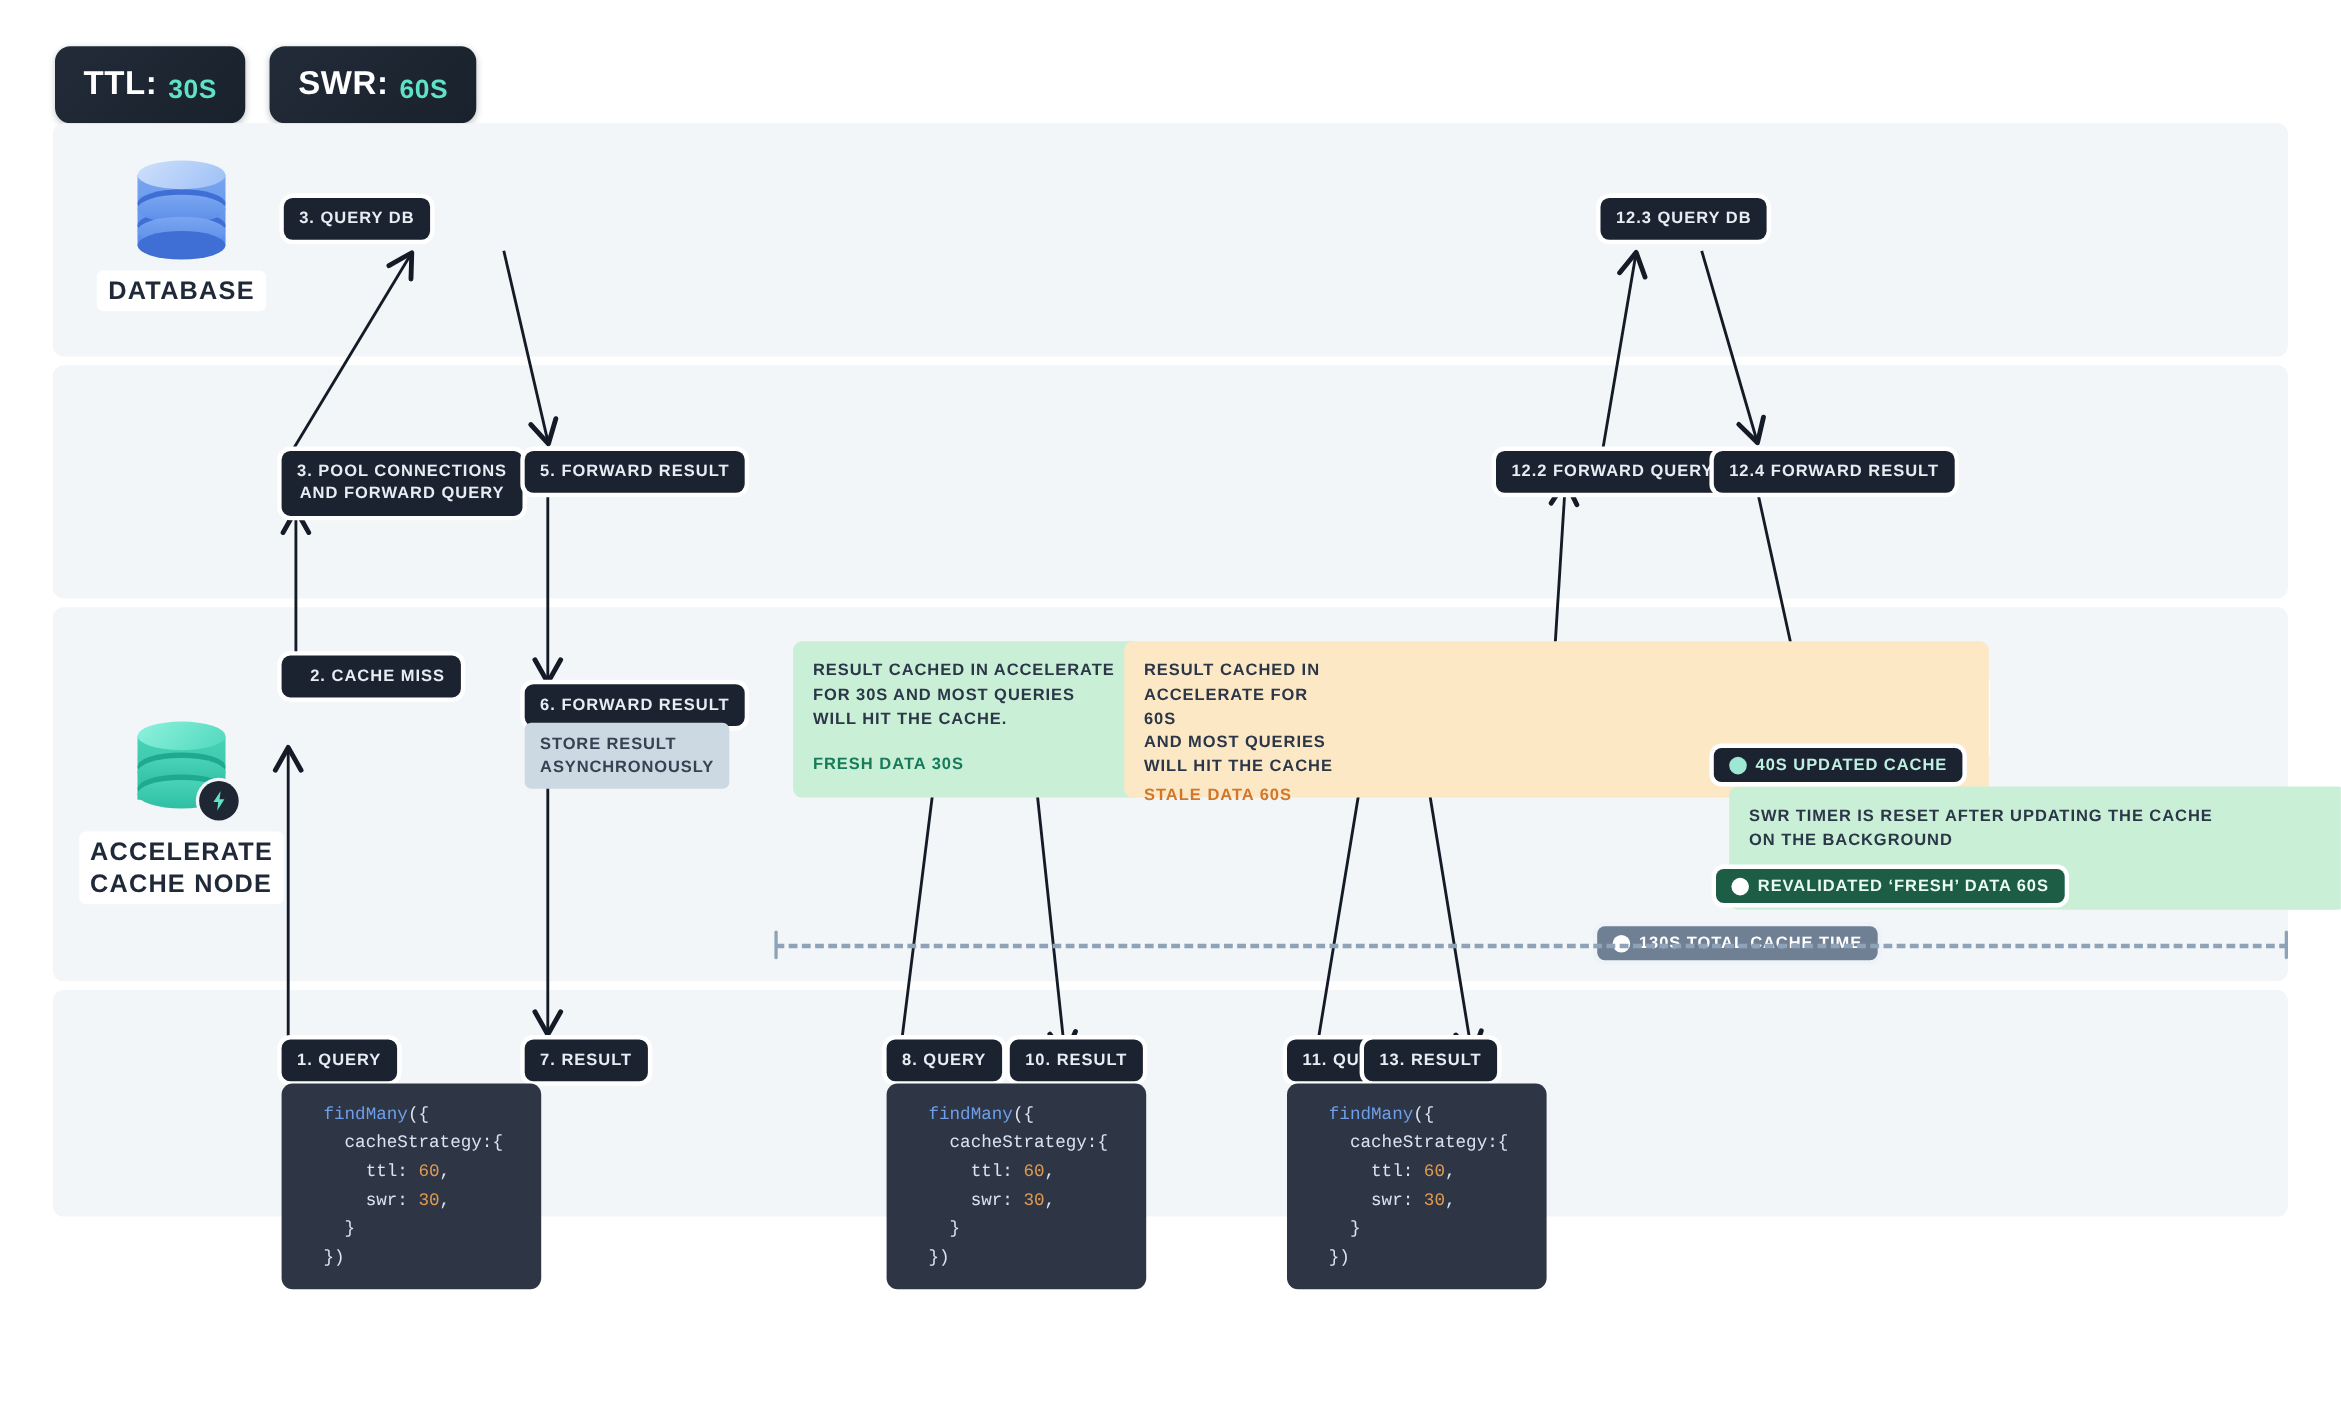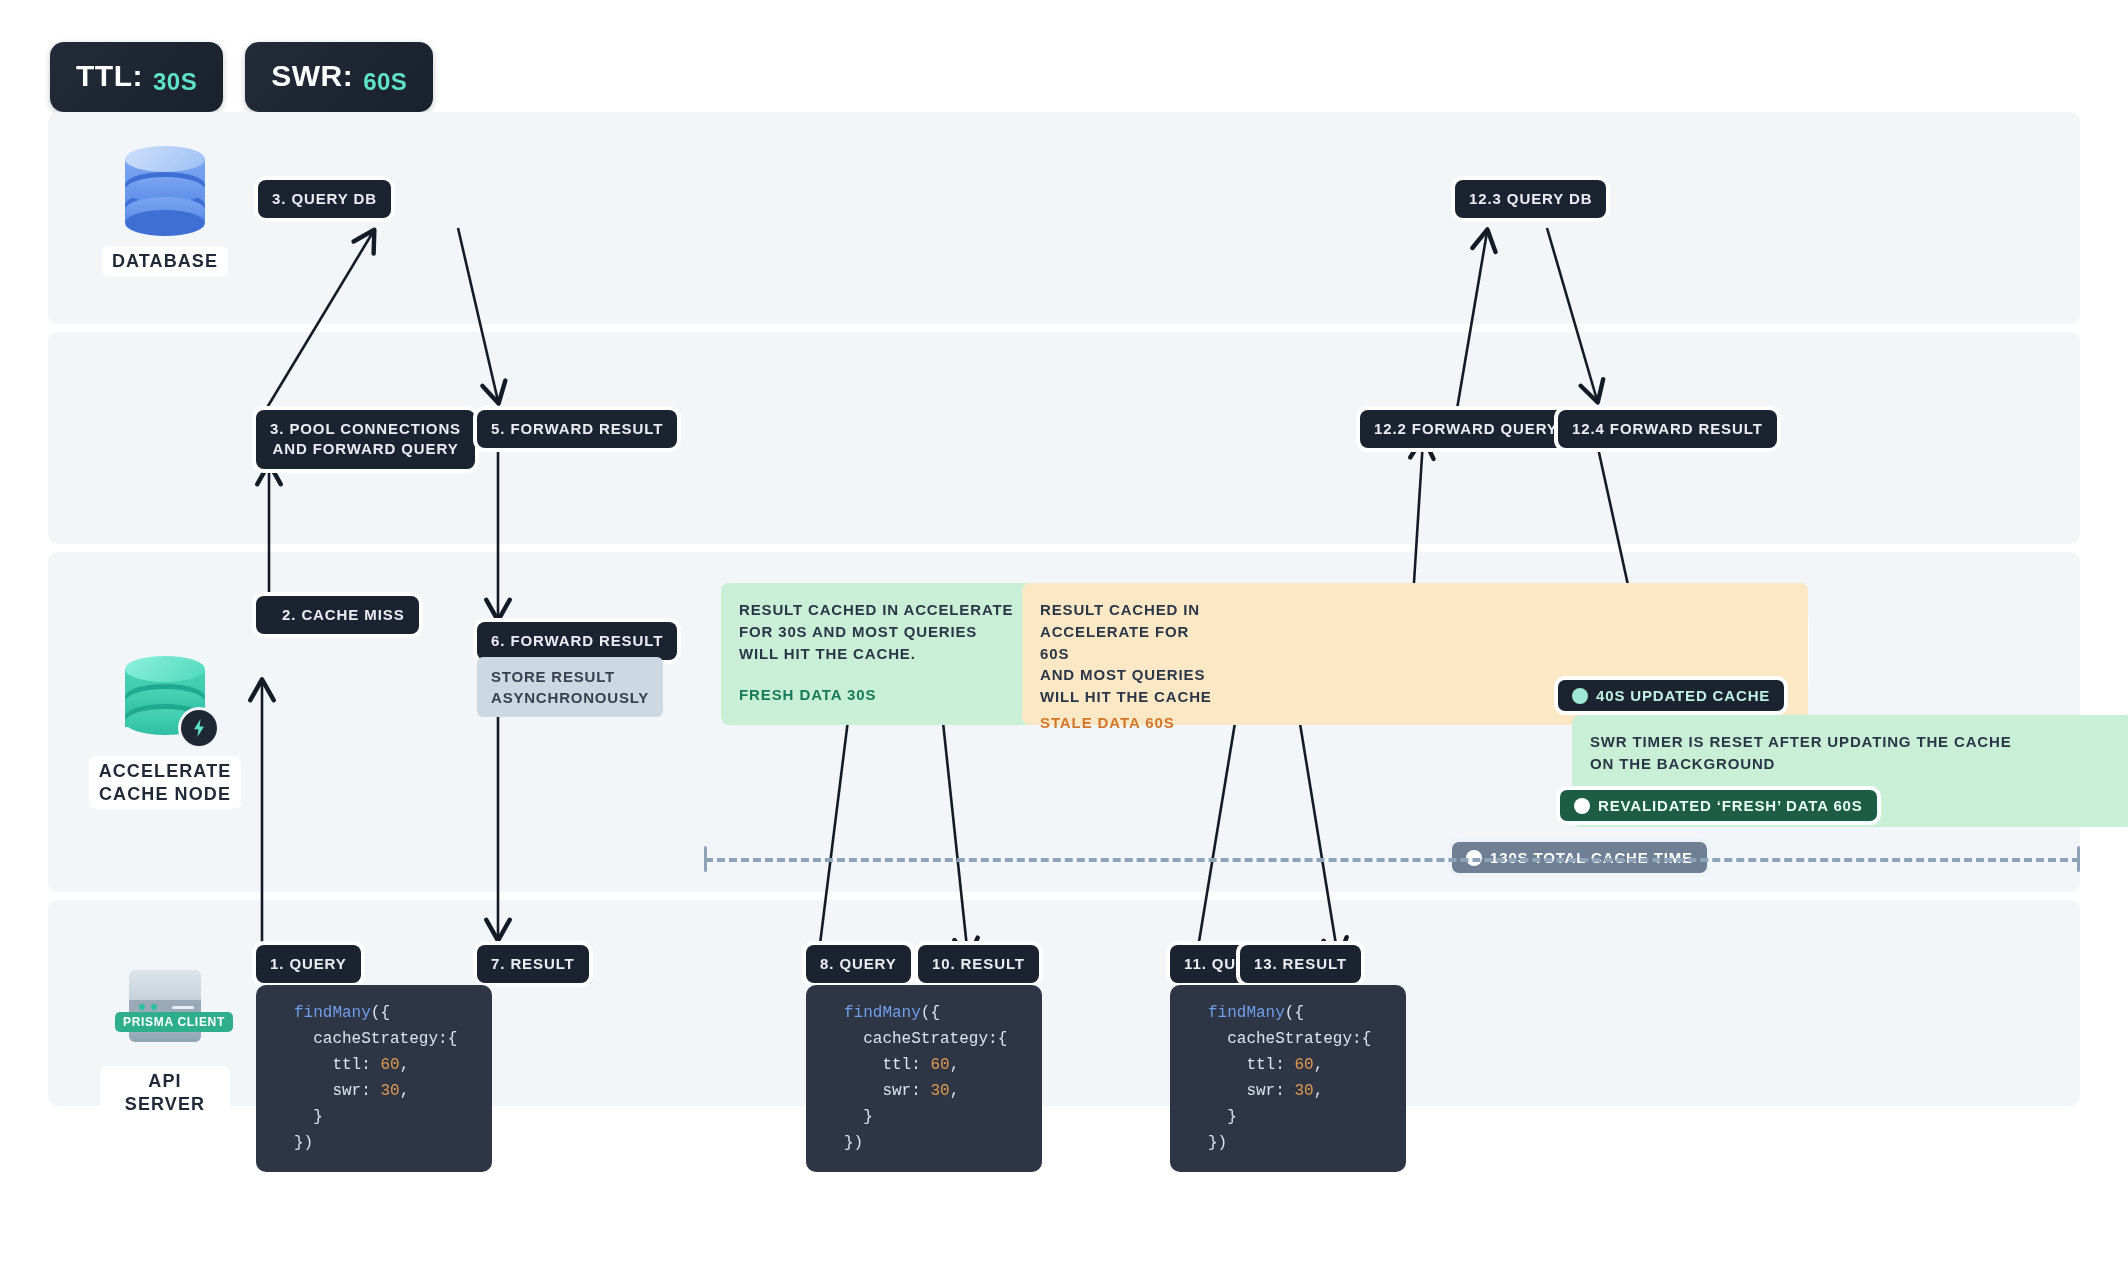--- a/index.html
+++ b/index.html
@@ -31,22 +31,22 @@
   }
   #band-db    {top:112px;height:212px;}
   #band-pool  {top:332px;height:212px;}
   #band-cache {top:552px;height:340px;}
   #band-api   {top:900px;height:206px;}
 
   
   .node{position:absolute;display:flex;flex-direction:column;align-items:center;}
   .node .lbl{
     background:#ffffff;border-radius:6px;padding:4px 10px;margin-top:10px;
-    color:#1f2937;font-weight:bold;font-size:18px;letter-spacing:1.1px;
-    text-align:center;line-height:1.25;
+    color:#1f2937;font-weight:bold;font-size:23px;letter-spacing:1.1px;
+    line-height:1.25;
   }
   .iconwrap{position:relative;width:96px;height:96px;}
 
   
   .cyl{position:absolute;left:8px;top:6px;width:80px;height:84px;}
   .cyl .disc{position:absolute;left:0;width:80px;height:26px;border-radius:50%;}
   .cyl .body{position:absolute;left:0;width:80px;}
   .db-blue .c-top{background:linear-gradient(135deg,#cfe0fb,#9dc0f6);}
   .db-blue .c-mid{background:linear-gradient(180deg,#7aa6f0,#5b8ce8);}
   .db-blue .c-edge{background:#3f6fd4;}
@@ -187,32 +187,20 @@
       <div class="glyph">
         <svg width="16" height="20" viewBox="0 0 16 20" aria-hidden="true">
           <path d="M9.6 1 L3 11.2 H7.4 L6.4 19 L13 8.6 H8.6 Z" fill="#5fe3c8"></path>
         </svg>
       </div>
     </div>
     <div class="lbl" style="white-space:pre-line;">ACCELERATE
 CACHE NODE</div>
   </div>
 
-  <div class="node" style="left:100px;top:960px;width:130px;">
-    <div class="iconwrap">
-      <div class="apibox">
-        <div class="strip"></div>
-        <div class="d" style="left:10px;"></div>
-        <div class="d" style="left:22px;"></div>
-        <div class="ln"></div>
-      </div>
-      <div class="prisma-tag">PRISMA CLIENT</div>
-    </div>
-    <div class="lbl">API SERVER</div>
-  </div>
 
   <svg class="arrows" viewBox="0 0 2128 1288">
     <defs>
       <marker id="ah" markerWidth="11" markerHeight="11" refX="8" refY="5.5" orient="auto">
         <path d="M1,1 L9,5.5 L1,10" fill="none" stroke="#141b26" stroke-width="1.7" stroke-linecap="round" stroke-linejoin="round"></path>
       </marker>
     </defs>
     <g stroke="#141b26" stroke-width="2.6" fill="none" marker-end="url(#ah)">
 
       <path d="M262,960 L262,682"></path>

